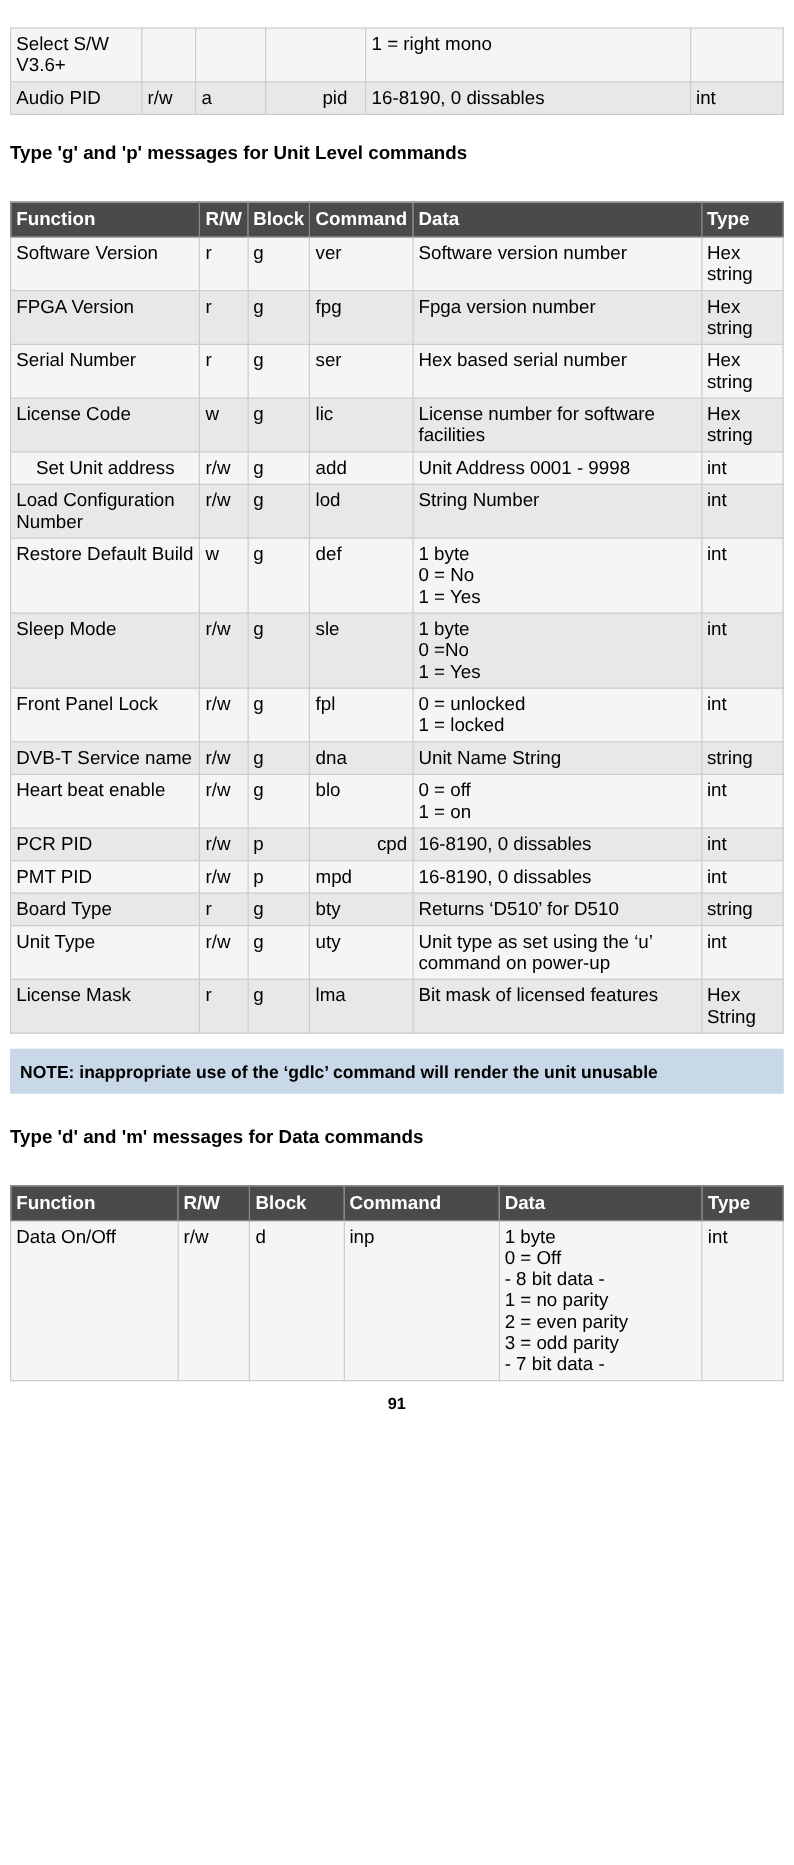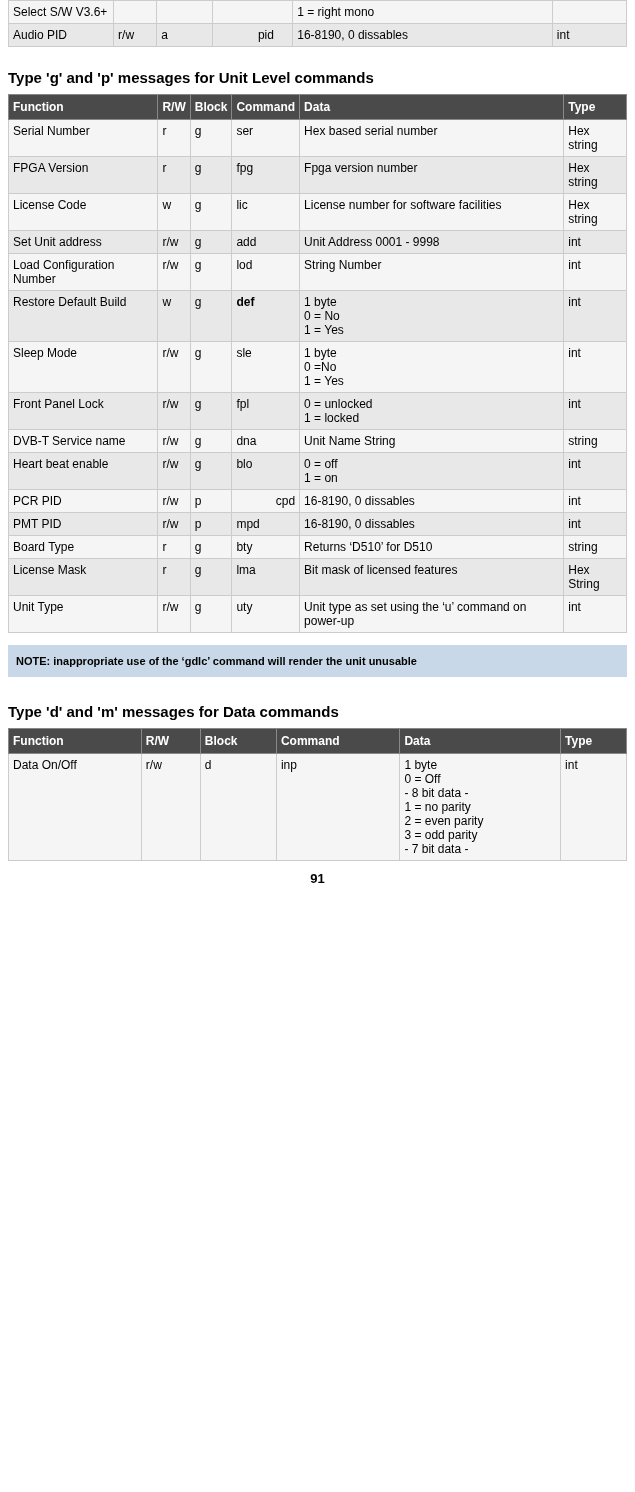--- a/index.html
+++ b/index.html
@@ -14,21 +14,22 @@
       padding: 0 8px 8px 8px;
     }
     .section-heading {
       font-size: 15px;
       font-weight: bold;
       padding: 14px 8px 8px 8px;
     }
     table {
       width: 100%;
       border-collapse: collapse;
-      font-size: 12px;
+      font-size: 15px;
+      margin-top: 22px;
     }
     th {
       background: #4a4a4a;
       color: #fff;
       padding: 5px 4px;
       text-align: left;
       font-weight: bold;
       border: 1px solid #888;
     }
     td {
@@ -40,21 +41,21 @@
       background: #f5f5f5;
     }
     tr:nth-child(even) td {
       background: #e8e8e8;
     }
     .note-box {
       background: #c8d8e8;
       padding: 10px 8px;
       margin: 12px 8px;
       font-weight: bold;
-      font-size: 11px;
+      font-size: 14px;
     }
     .page-num {
       text-align: center;
       padding: 10px 0;
       font-size: 13px;
       font-weight: bold;
     }
   </style>
 </head>
 <body>
@@ -91,64 +92,72 @@
           <th>Function</th>
           <th>R/W</th>
           <th>Block</th>
           <th>Command</th>
           <th>Data</th>
           <th>Type</th>
         </tr>
       </thead>
     <tbody id="unit-tbody">
         <tr>
+          <td style="white-space: pre-line;">Software Version</td>
+          <td style="white-space: pre-line;">r</td>
+          <td style="white-space: pre-line;">g</td>
+          <td style="white-space: pre-line;">ver</td>
+          <td style="white-space: pre-line;">Software version number</td>
+          <td style="white-space: pre-line;">Hex string</td>
+        </tr>
+        <tr>
+          <td style="white-space: pre-line;">FPGA Version</td>
+          <td style="white-space: pre-line;">r</td>
+          <td style="white-space: pre-line;">g</td>
+          <td style="white-space: pre-line;">fpg</td>
+          <td style="white-space: pre-line;">Fpga version number</td>
+          <td style="white-space: pre-line;">Hex string</td>
+        </tr>
+        <tr>
           <td style="white-space: pre-line;">Serial Number</td>
           <td style="white-space: pre-line;">r</td>
           <td style="white-space: pre-line;">g</td>
           <td style="white-space: pre-line;">ser</td>
           <td style="white-space: pre-line;">Hex based serial number</td>
           <td style="white-space: pre-line;">Hex string</td>
         </tr>
         <tr>
-          <td style="white-space: pre-line;">FPGA Version</td>
-          <td style="white-space: pre-line;">r</td>
-          <td style="white-space: pre-line;">g</td>
-          <td style="white-space: pre-line;">fpg</td>
-          <td style="white-space: pre-line;">Fpga version number</td>
-          <td style="white-space: pre-line;">Hex string</td>
-        </tr>
-        <tr>
           <td style="white-space: pre-line;">License Code</td>
           <td style="white-space: pre-line;">w</td>
           <td style="white-space: pre-line;">g</td>
           <td style="white-space: pre-line;">lic</td>
           <td style="white-space: pre-line;">License number for software facilities</td>
           <td style="white-space: pre-line;">Hex string</td>
         </tr>
         <tr>
-          <td style="white-space: pre-line;">Set Unit address</td>
+          <td style="white-space: pre-line; text-align: center;">Set Unit address</td>
           <td style="white-space: pre-line;">r/w</td>
           <td style="white-space: pre-line;">g</td>
           <td style="white-space: pre-line;">add</td>
           <td style="white-space: pre-line;">Unit Address 0001 - 9998</td>
           <td style="white-space: pre-line;">int</td>
         </tr>
         <tr>
           <td style="white-space: pre-line;">Load Configuration Number</td>
           <td style="white-space: pre-line;">r/w</td>
           <td style="white-space: pre-line;">g</td>
           <td style="white-space: pre-line;">lod</td>
           <td style="white-space: pre-line;">String Number</td>
           <td style="white-space: pre-line;">int</td>
         </tr>
         <tr>
           <td style="white-space: pre-line;">Restore Default Build</td>
           <td style="white-space: pre-line;">w</td>
           <td style="white-space: pre-line;">g</td>
-          <td style="white-space: pre-line; font-weight: bold;">def</td>
+          <td style="white-space: pre-line;">def</td>
           <td style="white-space: pre-line;">1 byte
 0 = No
 1 = Yes</td>
           <td style="white-space: pre-line;">int</td>
         </tr>
         <tr>
           <td style="white-space: pre-line;">Sleep Mode</td>
           <td style="white-space: pre-line;">r/w</td>
           <td style="white-space: pre-line;">g</td>
           <td style="white-space: pre-line;">sle</td>
@@ -201,34 +210,34 @@
         </tr>
         <tr>
           <td style="white-space: pre-line;">Board Type</td>
           <td style="white-space: pre-line;">r</td>
           <td style="white-space: pre-line;">g</td>
           <td style="white-space: pre-line;">bty</td>
           <td style="white-space: pre-line;">Returns ‘D510’ for D510</td>
           <td style="white-space: pre-line;">string</td>
         </tr>
         <tr>
+          <td style="white-space: pre-line;">Unit Type</td>
+          <td style="white-space: pre-line;">r/w</td>
+          <td style="white-space: pre-line;">g</td>
+          <td style="white-space: pre-line;">uty</td>
+          <td style="white-space: pre-line;">Unit type as set using the ‘u’ command on power-up</td>
+          <td style="white-space: pre-line;">int</td>
+        </tr>
+        <tr>
           <td style="white-space: pre-line;">License Mask</td>
           <td style="white-space: pre-line;">r</td>
           <td style="white-space: pre-line;">g</td>
           <td style="white-space: pre-line;">lma</td>
           <td style="white-space: pre-line;">Bit mask of licensed features</td>
           <td style="white-space: pre-line;">Hex String</td>
-        </tr>
-        <tr>
-          <td style="white-space: pre-line;">Unit Type</td>
-          <td style="white-space: pre-line;">r/w</td>
-          <td style="white-space: pre-line;">g</td>
-          <td style="white-space: pre-line;">uty</td>
-          <td style="white-space: pre-line;">Unit type as set using the ‘u’ command on power-up</td>
-          <td style="white-space: pre-line;">int</td>
         </tr>
       </tbody>
   </table>
 </div>
 
 <div class="note-box">
   <span>NOTE: inappropriate use of the ‘gdlc’ command will render the unit unusable</span>
 </div>
 
 <div class="section-heading">Type 'd' and 'm' messages for Data commands</div>

